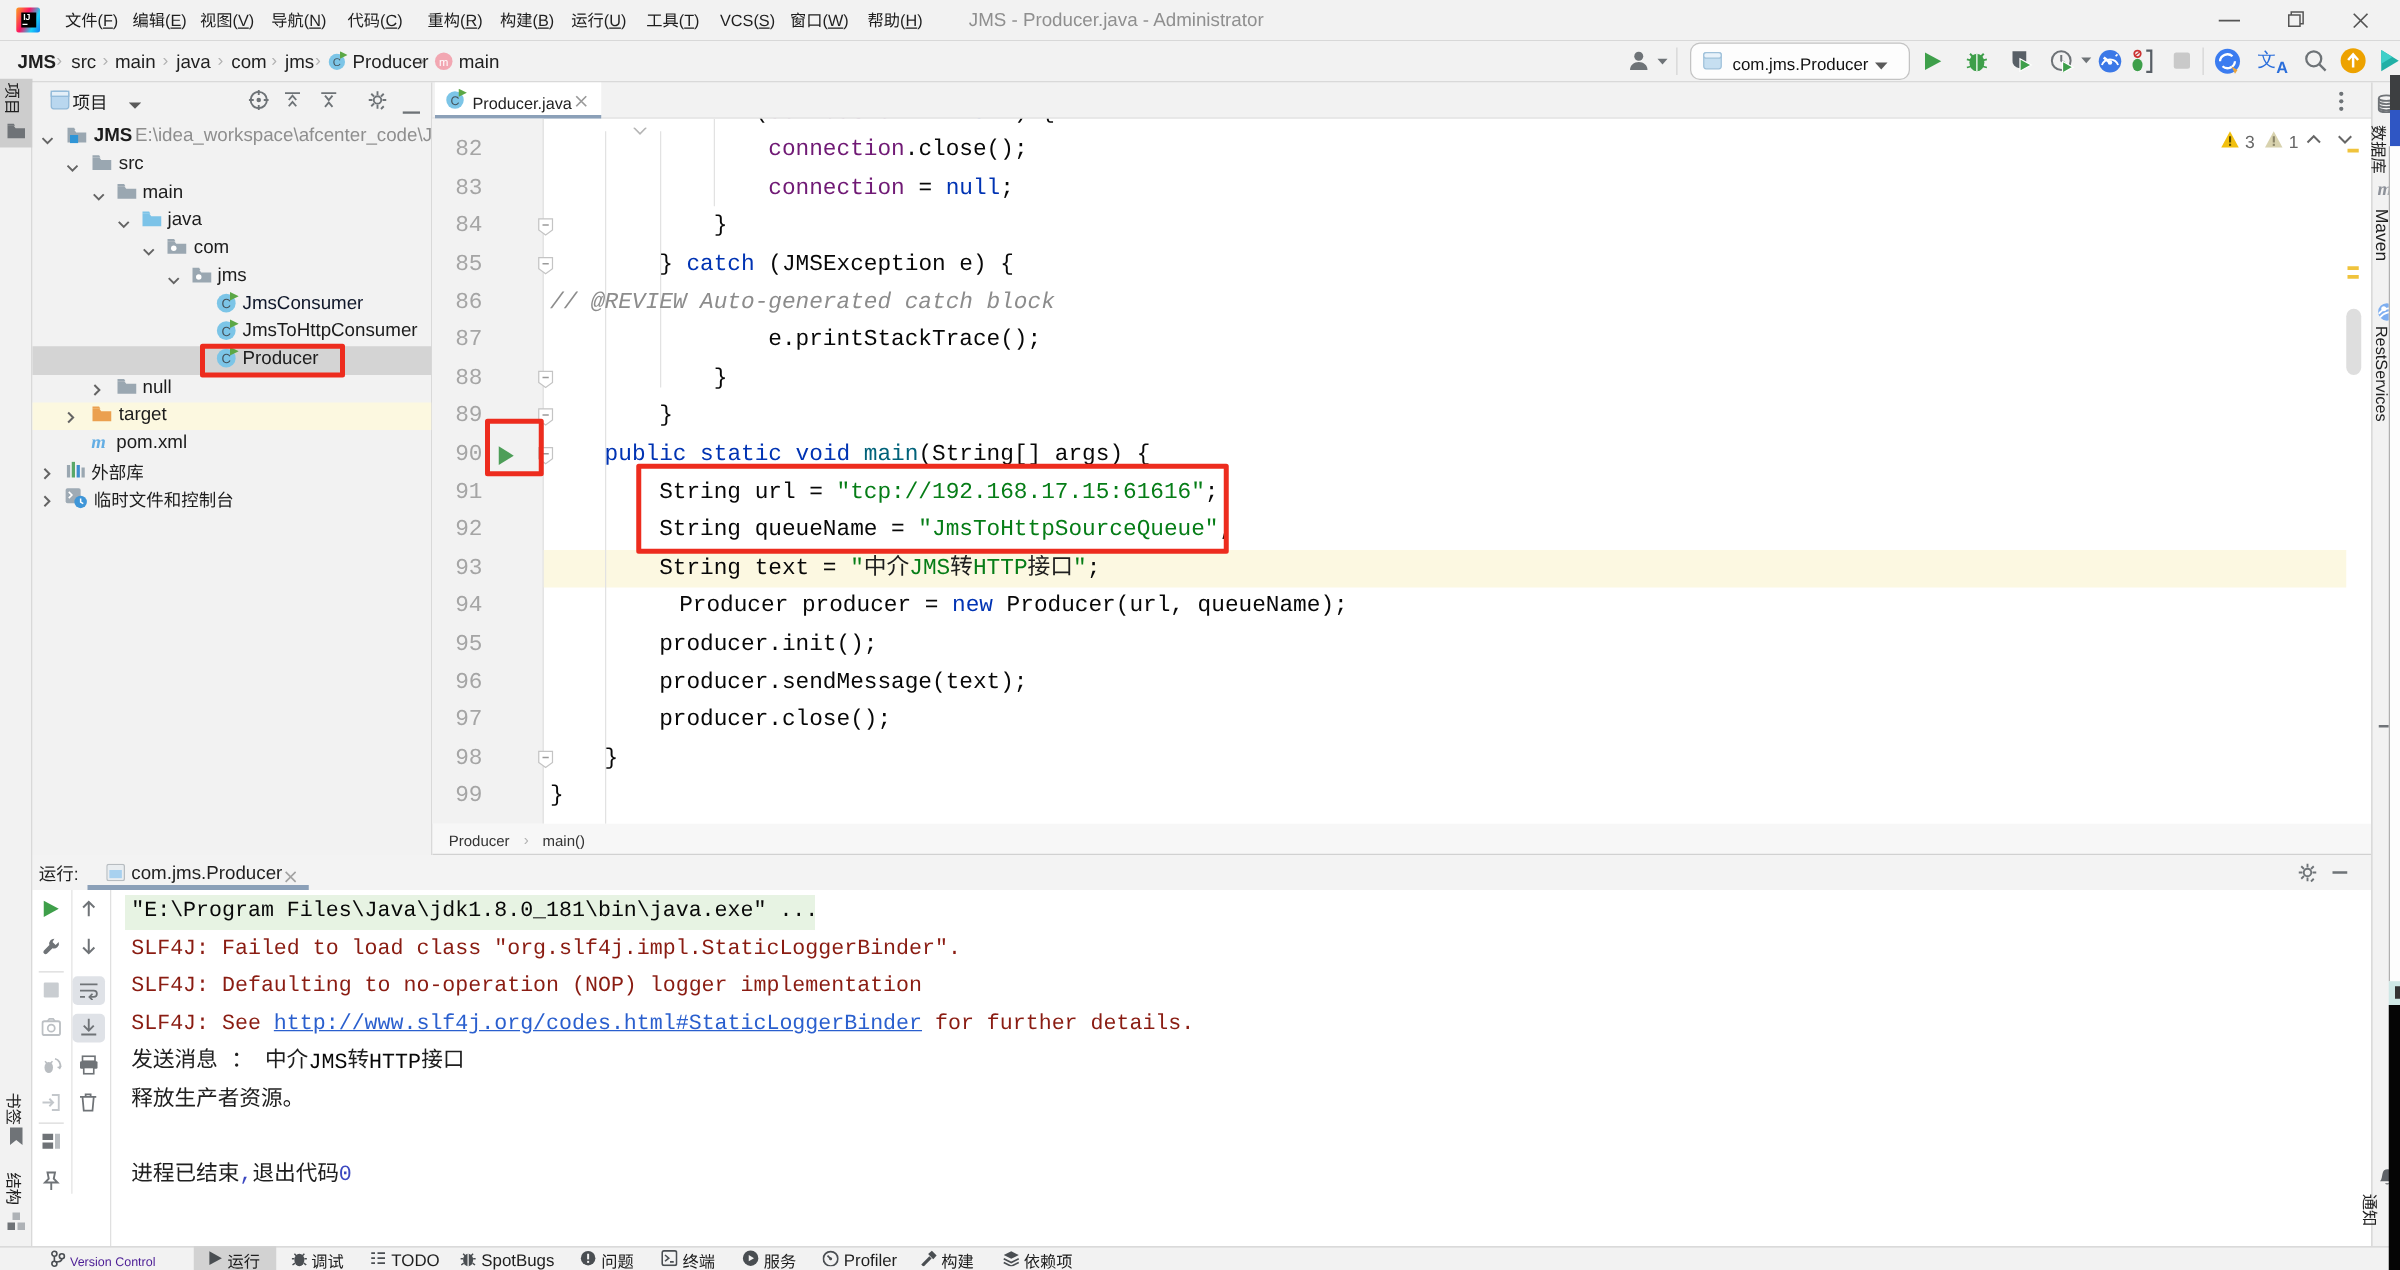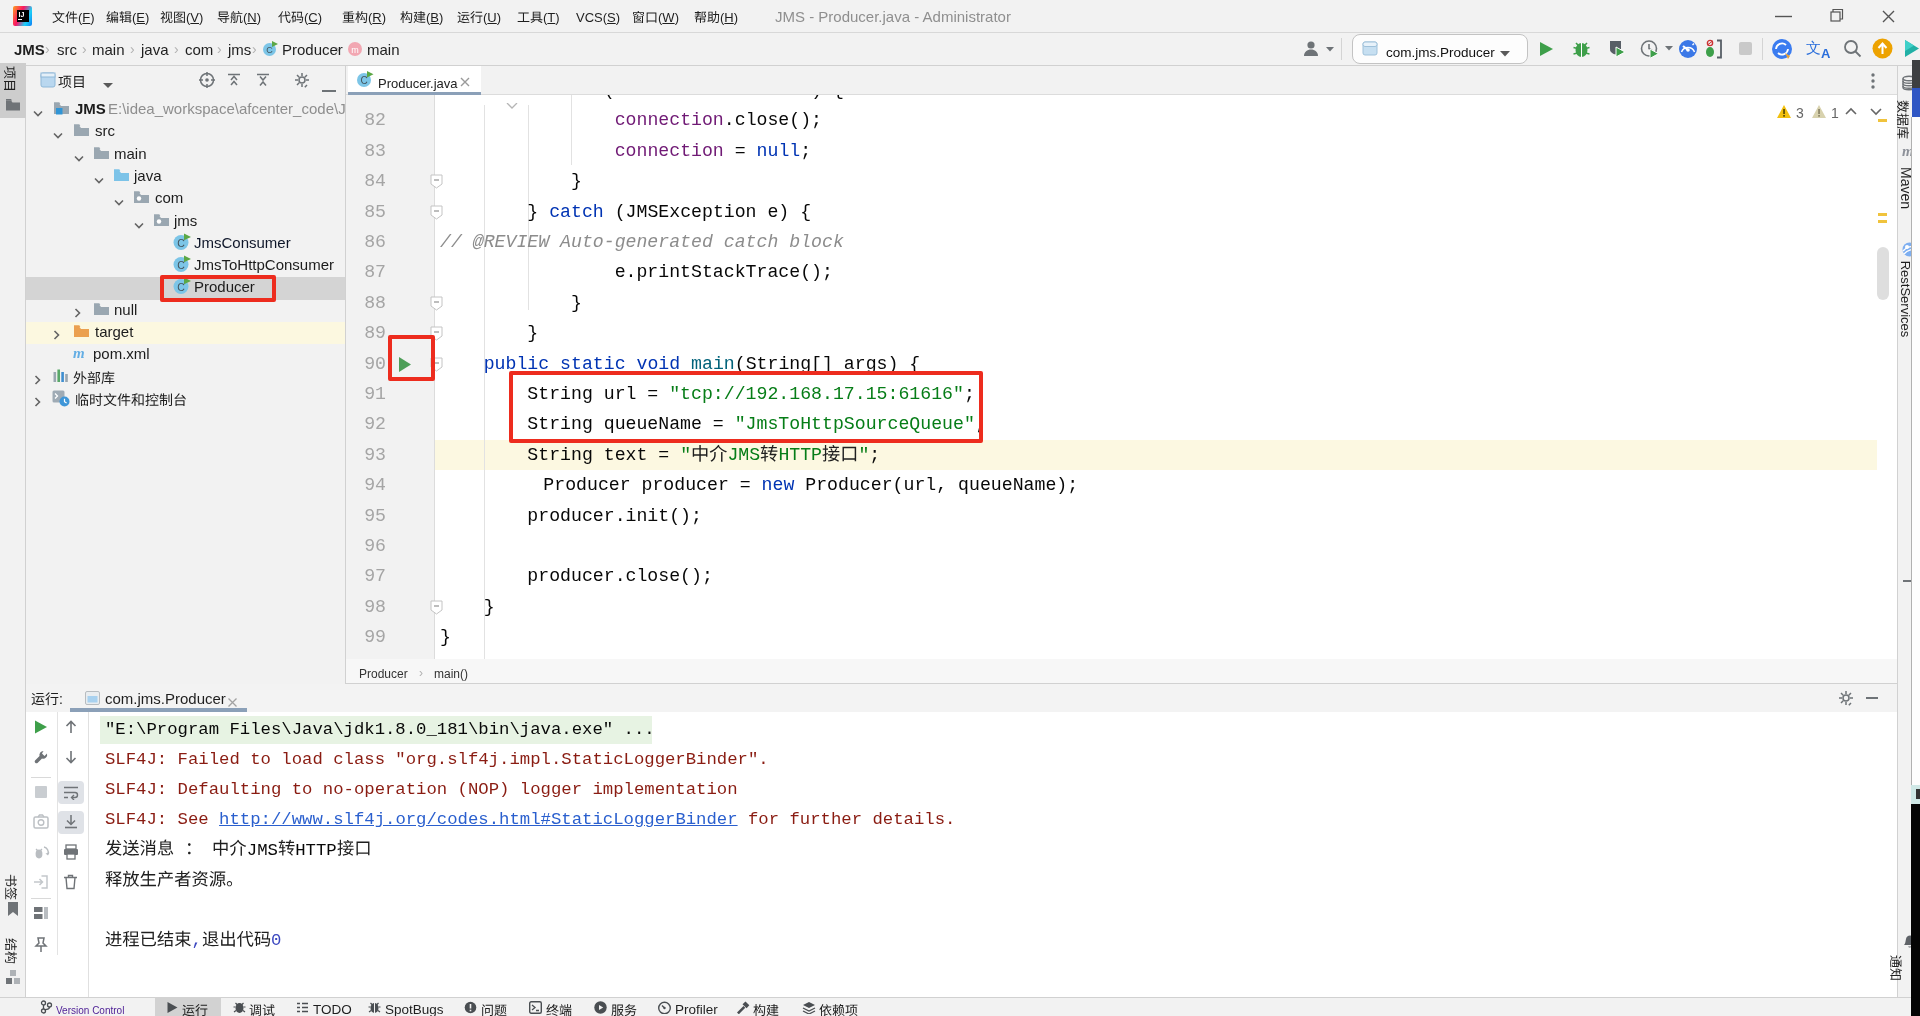--- a/index.html
+++ b/index.html
@@ -518,20 +518,21 @@
             <use href="#u8F6C" x="0"></use>
           </g>
         </svg></span><span class="s">HTTP</span><span class="s"><svg class="ck" style="width:36.4px;height:18.2px" fill="#067d17">
           <g transform="translate(0,18.2) scale(0.0182)">
             <use href="#u63A5" x="0"></use>
             <use href="#u53E3" x="1000"></use>
           </g>
         </svg>"</span><span>;</span></div>
     <div class="a mono" style="left:16px;top:375.2px"><span>        Producer producer = </span><span class="k">new</span><span> Producer(url, queueName);</span></div>
     <div class="a mono" style="left:0;top:405.6px"><span>        producer.init();</span></div>
+    <div class="a mono" style="left:0;top:436px"><span>        producer.sendMessage(text);</span></div>
     <div class="a mono" style="left:0;top:466.4px"><span>        producer.close();</span></div>
     <div class="a mono" style="left:0;top:496.8px"><span>    }</span></div>
     <div class="a mono" style="left:0;top:527.2px"><span>}</span></div>
   </div>
 <div class="a" style="left:346px;top:95px;width:88px;height:564px;overflow:hidden;">
     <div class="a ln" style="left:0;top:10.4px;width:40px">82</div>
     <div class="a ln" style="left:0;top:40.8px;width:40px">83</div>
     <div class="a ln" style="left:0;top:71.2px;width:40px">84</div>
     <div class="a ln" style="left:0;top:101.6px;width:40px">85</div>
     <div class="a ln" style="left:0;top:132px;width:40px">86</div>

